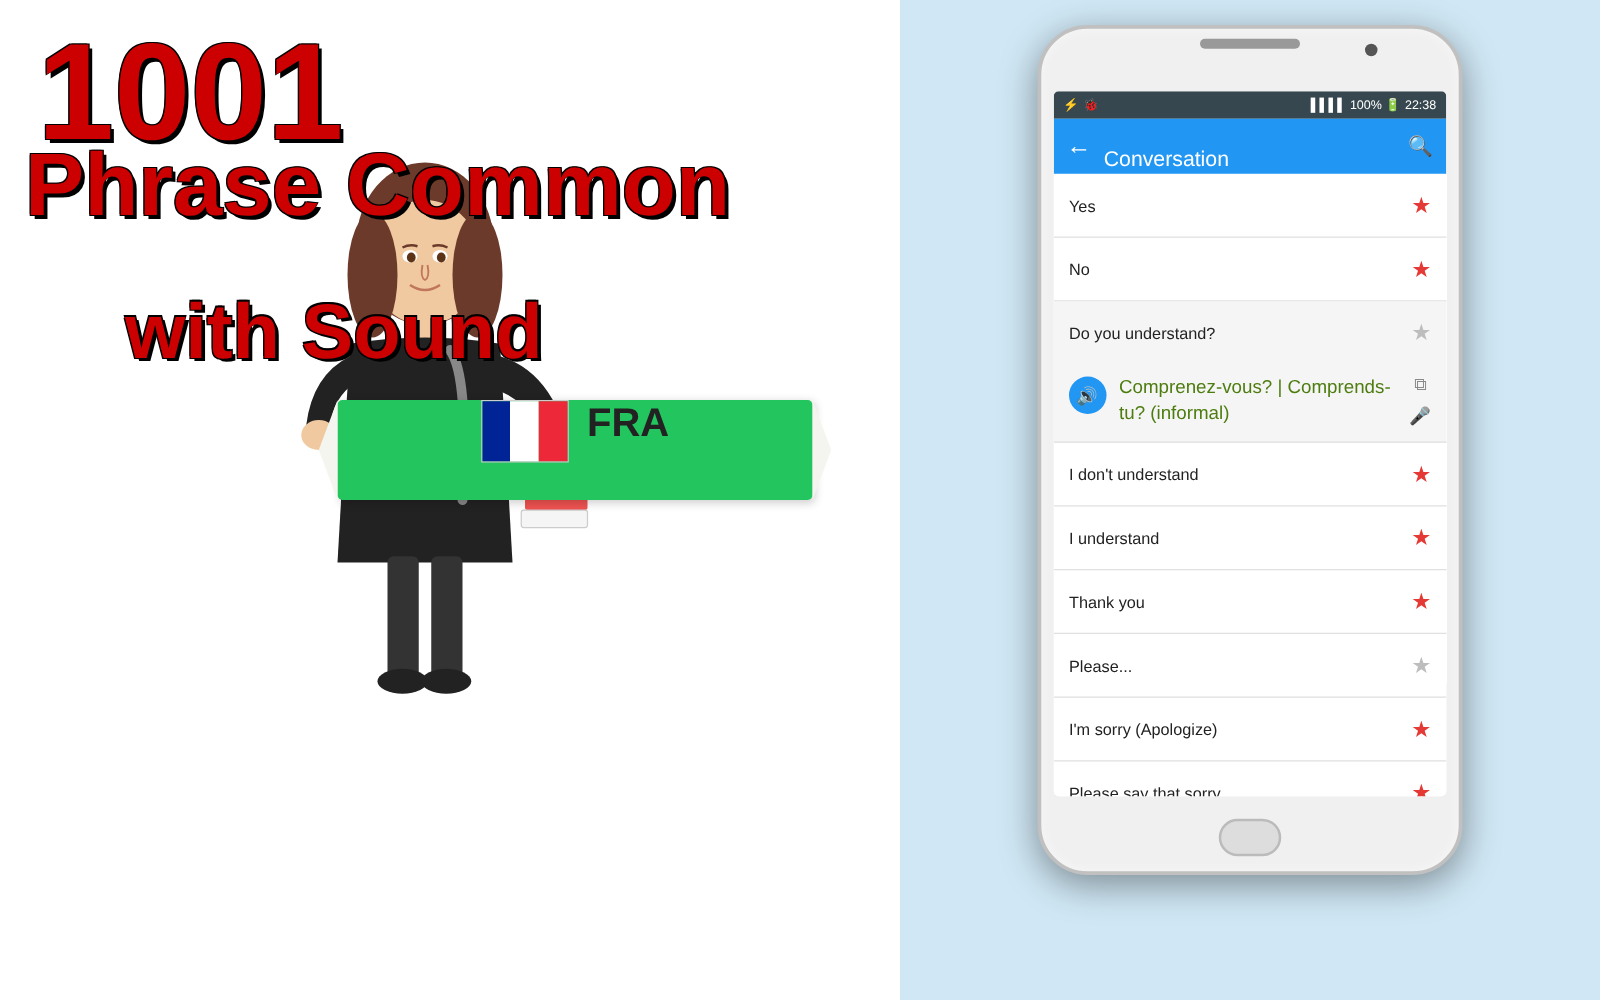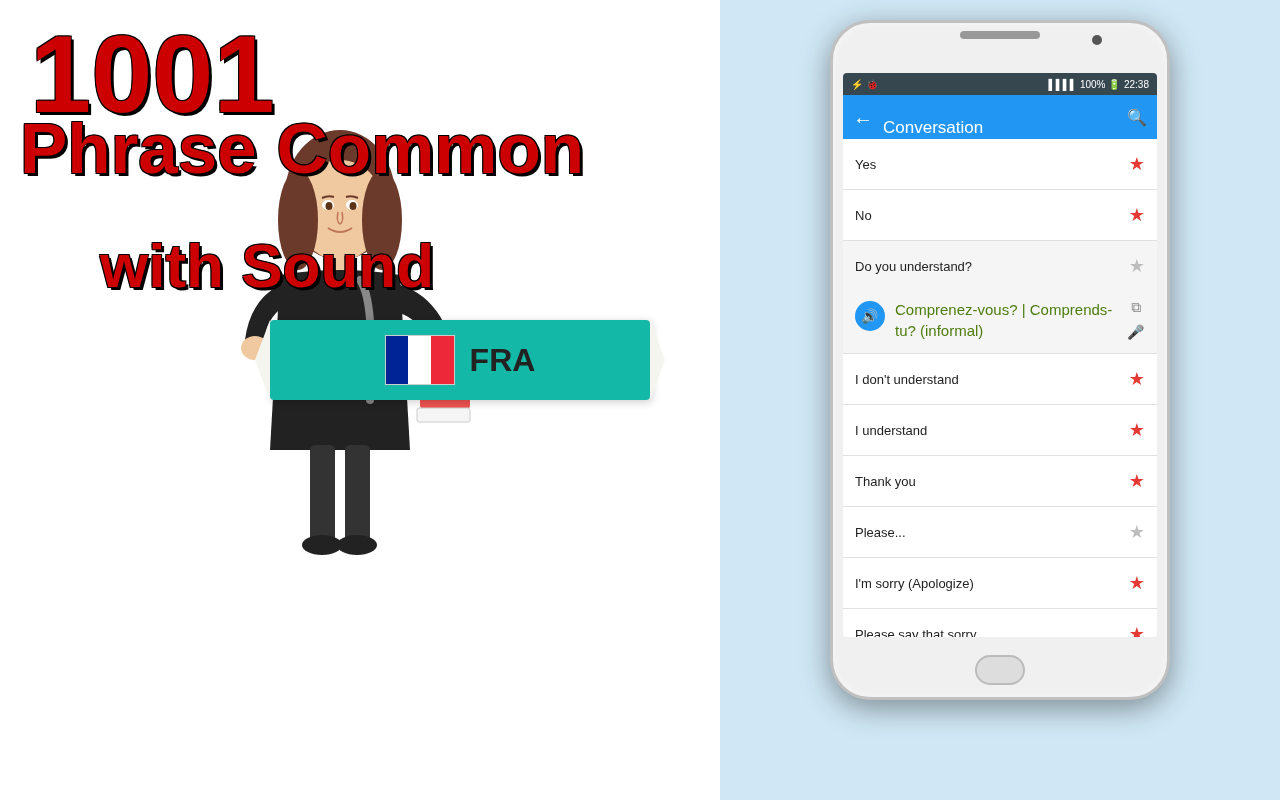--- a/index.html
+++ b/index.html
@@ -68,23 +68,22 @@
       z-index: 10;
     }
 
     
     .flag-ribbon {
       position: absolute;
       top: 320px;
       left: 270px;
       width: 380px;
       height: 80px;
-      background: #14b8a6;
-      display: flex;
-      align-items: center;
+      background: #22c55e;
+      display: flex;
       justify-content: center;
       z-index: 10;
       box-shadow: 2px 2px 8px rgba(0,0,0,0.2);
       border-radius: 4px;
     }
     .flag-ribbon::before {
       content: '';
       position: absolute;
       left: -15px;
       top: 0;

